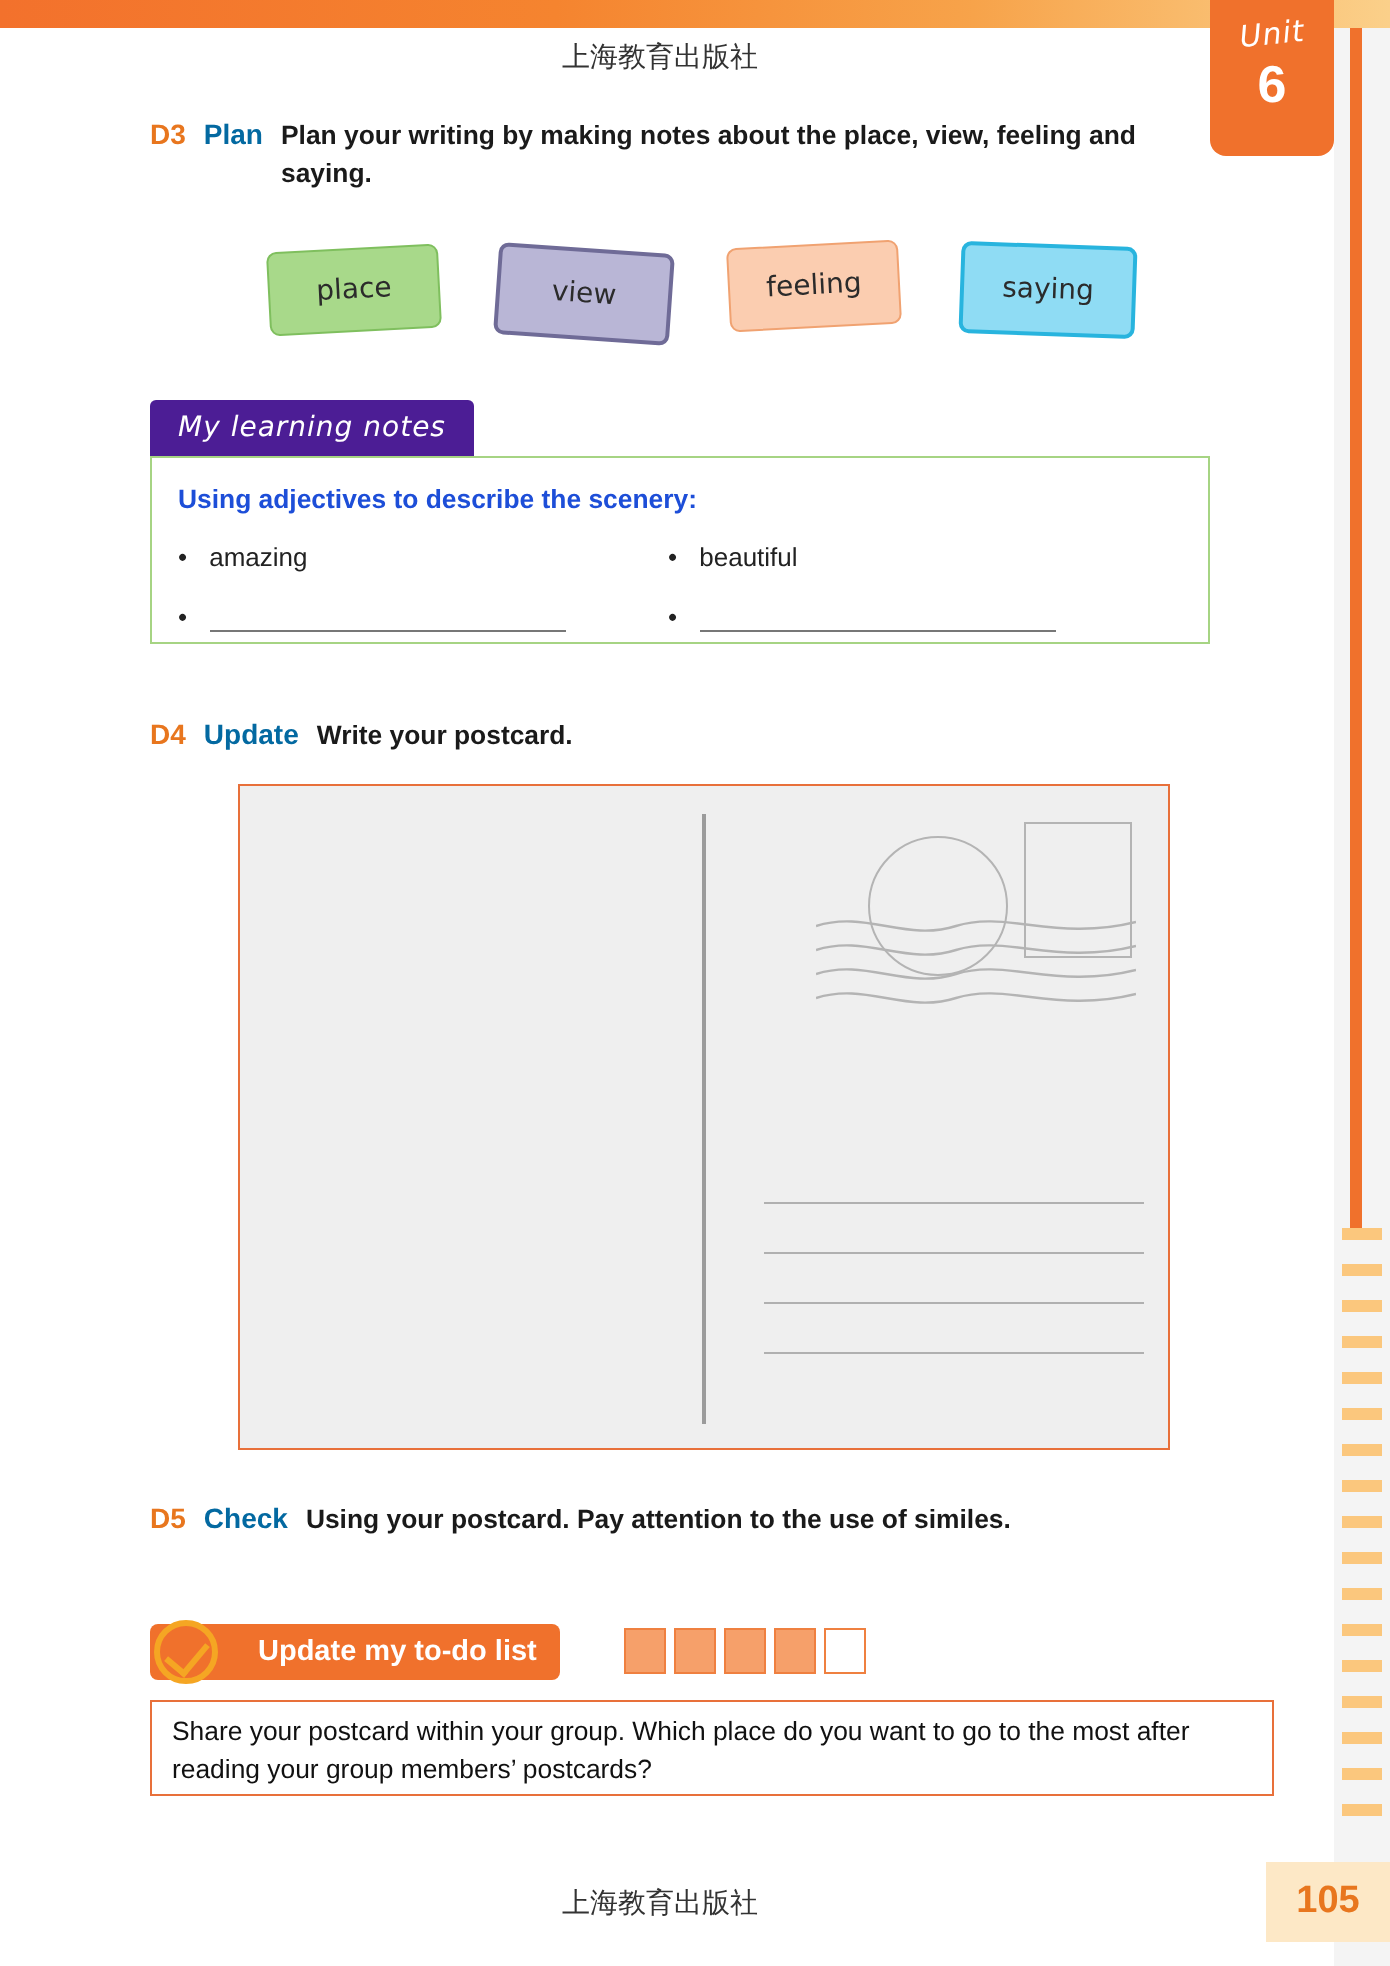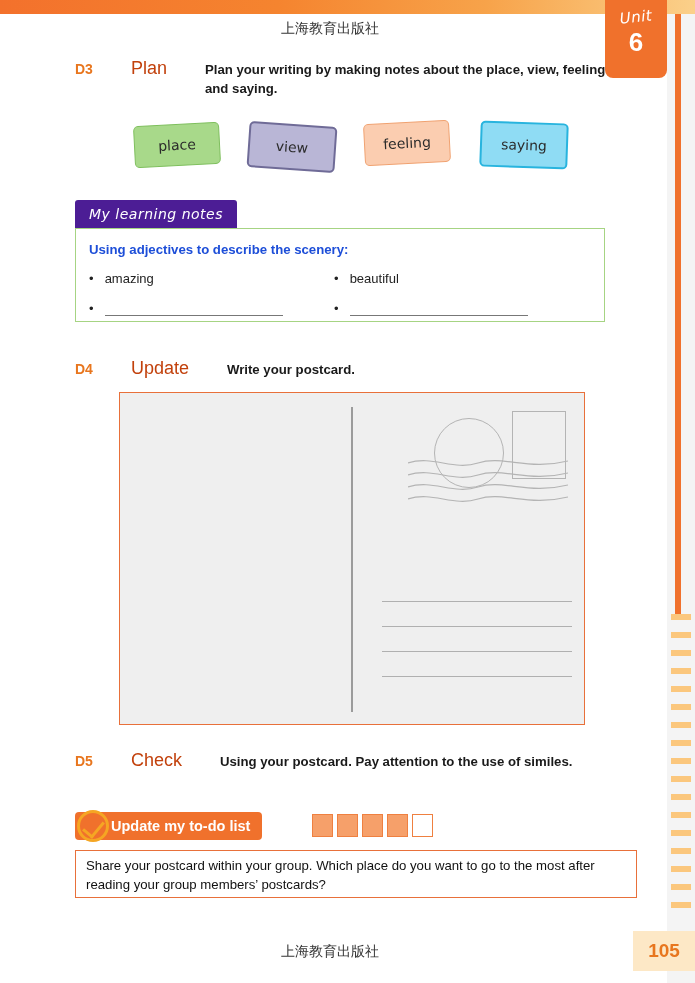--- a/index.html
+++ b/index.html
@@ -104,33 +104,32 @@
     font-size: 14px;
     color: #333;
   }
 
   
   .task {
     position: absolute;
     display: flex;
     align-items: baseline;
     font-size: 13.5px;
-    gap: 29px;
   }
   .task .code {
     color: #e8761e;
     font-weight: bold;
     font-size: 14px;
     margin-right: 9px;
     white-space: nowrap;
   }
   .task .verb {
-    color: #c2410c;
-    font-weight: normal;
-    font-size: 18px;
+    color: #0369a1;
+    font-weight: bold;
+    font-size: 14px;
     margin-right: 9px;
     white-space: nowrap;
   }
   .task .instr {
     color: #1a1a1a;
     font-weight: bold;
     font-size: 13.2px;
     line-height: 19px;
   }
 
@@ -283,21 +282,21 @@
   
   .todo {
     position: absolute;
     left: 75px; top: 812px;
     width: 360px; height: 28px;
   }
   .todo-pill {
     position: absolute;
     left: 0; top: 0;
     height: 28px;
-    padding: 0 12px 0 36px;
+    padding: 0 12px 0 54px;
     background: #f0712c;
     border-radius: 4px;
     color: #ffffff;
     font-size: 14.5px;
     font-weight: bold;
     display: flex;
     align-items: center;
   }
   .todo-check {
     position: absolute;

